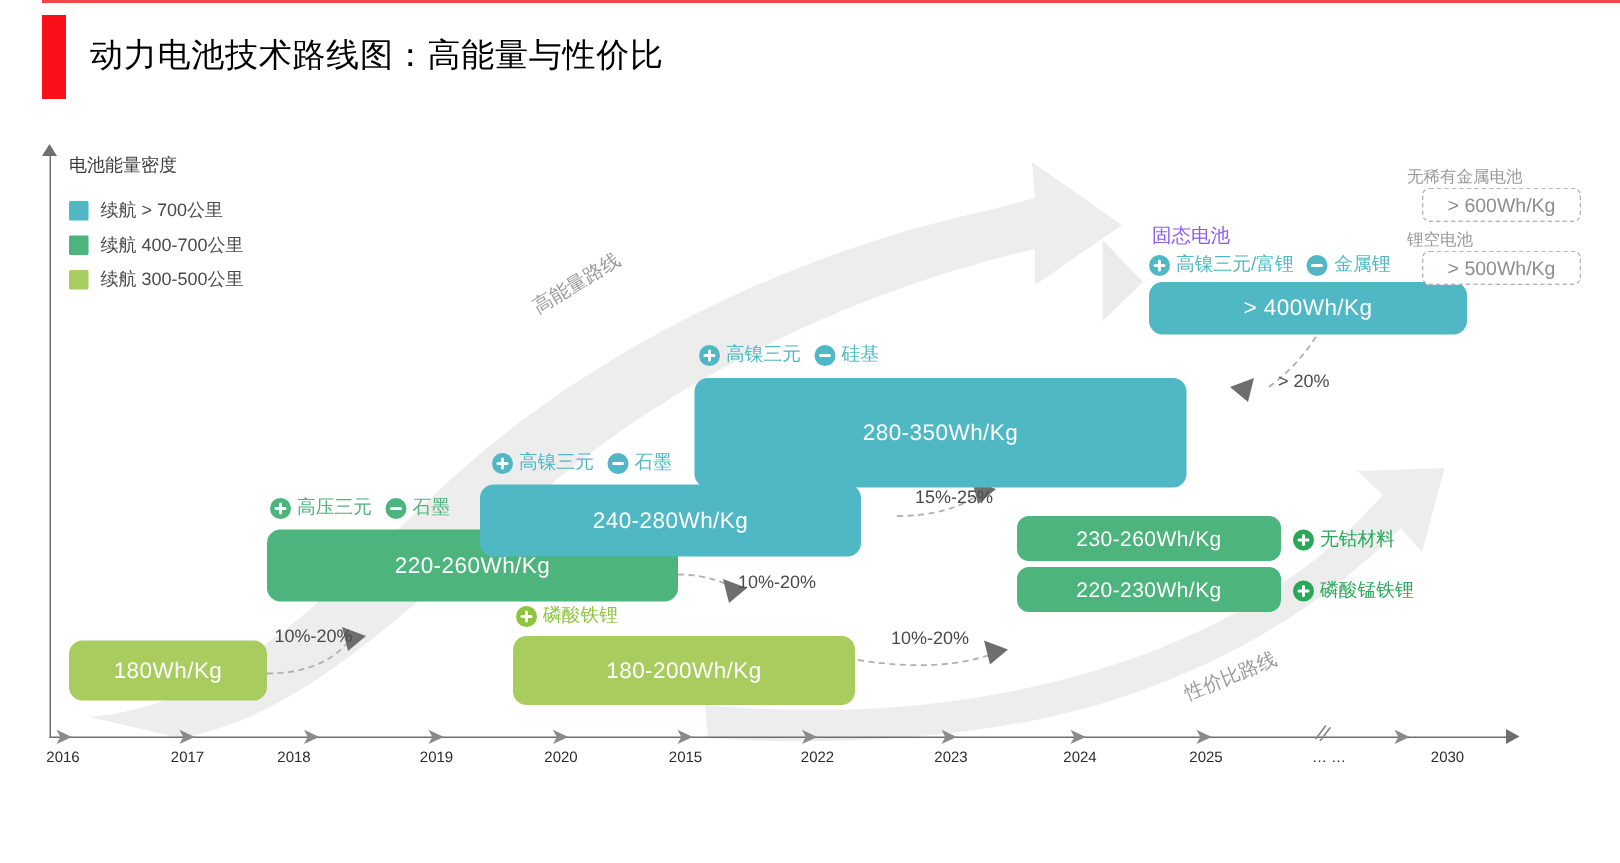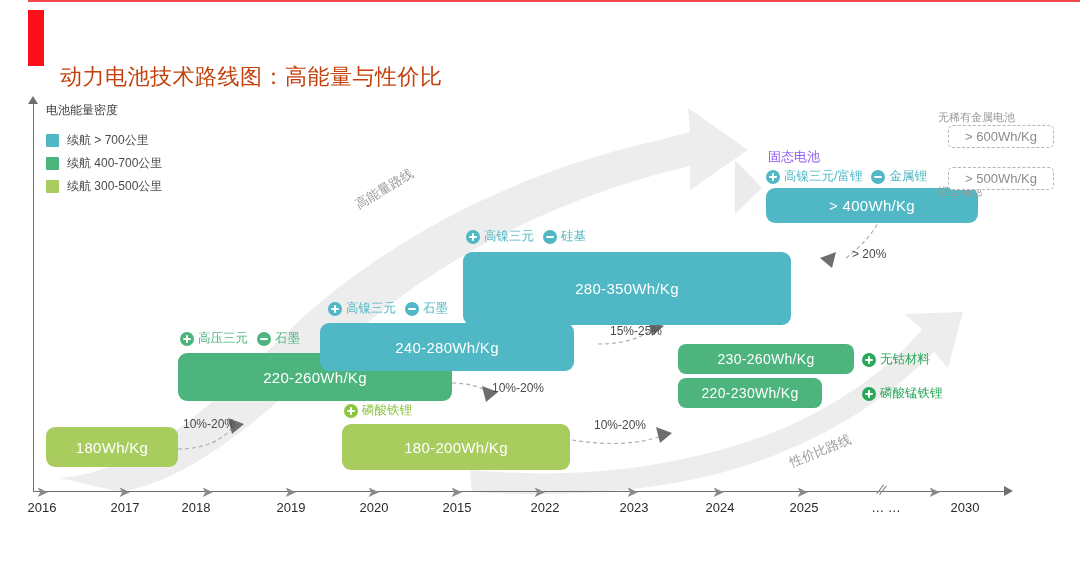--- a/index.html
+++ b/index.html
@@ -8,32 +8,32 @@
     background:#ffffff;
     font-family:"Liberation Sans","DejaVu Sans",sans-serif;
     position:relative;overflow:hidden;
     -webkit-font-smoothing:antialiased;
   }
   .stage{position:absolute;left:0;top:0;width:1080px;height:575px;}
 
   
   .topline{position:absolute;left:28px;top:0;width:1052px;height:2px;background:#f0474b;}
   .redbar{position:absolute;left:28px;top:10px;width:16px;height:56px;background:#fb0f1b;}
-  .title{position:absolute;left:60px;top:22px;font-size:22px;color:#c2410c;letter-spacing:.5px;white-space:nowrap;margin-top:40px;}
+  .title{position:absolute;left:60px;top:22px;font-size:22px;color:#000000;letter-spacing:.5px;white-space:nowrap;}
 
   
   .yaxis{position:absolute;left:33px;top:100px;width:1px;height:392px;background:#6e6e6e;}
   .yaxis-head{position:absolute;left:28px;top:96px;width:0;height:0;
     border-left:5px solid transparent;border-right:5px solid transparent;border-bottom:8px solid #6e6e6e;}
   .ylabel{position:absolute;left:46px;top:102px;font-size:12px;color:#3c3c3c;white-space:nowrap;}
   .xaxis{position:absolute;left:33px;top:491px;width:975px;height:1px;background:#6e6e6e;}
   .xaxis-head{position:absolute;left:1004px;top:486px;width:0;height:0;
     border-top:5px solid transparent;border-bottom:5px solid transparent;border-left:9px solid #6e6e6e;}
   .tickmark{position:absolute;top:484px;font-size:15px;color:#8a8a8a;line-height:1;}
-  .yearlbl{position:absolute;top:500px;font-size:13px;color:#2a2a2a;transform:translateX(-50%);white-space:nowrap;}
+  .yearlbl{position:absolute;top:500px;font-size:10px;color:#2a2a2a;transform:translateX(-50%);white-space:nowrap;}
   .axisbreak{position:absolute;top:481px;font-size:15px;color:#8a8a8a;transform:rotate(22deg);letter-spacing:-1px;}
 
   
   .legend{position:absolute;left:46px;top:130px;}
   .lg-row{display:flex;align-items:center;height:21px;margin-bottom:2px;}
   .lg-sw{width:13px;height:13px;border-radius:1px;margin-right:8px;flex:none;}
   .lg-tx{font-size:12px;color:#4a4a4a;white-space:nowrap;}
 
   
   .bgarrows{position:absolute;left:0;top:0;width:1080px;height:575px;pointer-events:none;}
@@ -195,21 +195,21 @@
   <div class="box" style="left:342px;top:424px;width:228px;height:46px;background:#a8cd5e;">180-200Wh/Kg</div>
 
   <div class="box sm" style="left:678px;top:344px;width:176px;height:30px;background:#4cb47c;">230-260Wh/Kg</div>
   <div class="tags" style="left:862px;top:351px;">
     <span class="tag">
       <span class="chip plus" style="background:#2aa85a"></span>
       <span class="tag-tx" style="color:#2aa85a">无钴材料</span>
     </span>
   </div>
 
-  <div class="box sm" style="left:678px;top:378px;width:144px;height:30px;background:#4cb47c;">220-230Wh/Kg</div>
+  <div class="box sm" style="left:678px;top:378px;width:176px;height:30px;background:#4cb47c;">220-230Wh/Kg</div>
   <div class="tags" style="left:862px;top:385px;">
     <span class="tag">
       <span class="chip plus" style="background:#2aa85a"></span>
       <span class="tag-tx" style="color:#2aa85a">磷酸锰铁锂</span>
     </span>
   </div>
 
   <div class="sectionhead" style="left:768px;top:148px;color:#8b5cf6;">固态电池</div>
   <div class="tags" style="left:766px;top:168px;">
     <span class="tag">
@@ -218,21 +218,21 @@
     </span>
     <span class="tag">
       <span class="chip" style="background:#4fb8c4"></span>
       <span class="tag-tx" style="color:#4fb8c4">金属锂</span>
     </span>
   </div>
   <div class="box" style="left:766px;top:188px;width:212px;height:35px;background:#4fb8c4;">&gt; 400Wh/Kg</div>
 
   <div class="ghostcap" style="left:938px;top:110px;">无稀有金属电池</div>
   <div class="ghostbox" style="left:948px;top:125px;width:104px;height:21px;">&gt; 600Wh/Kg</div>
-  <div class="ghostcap" style="left:938px;top:152px;margin-top:32px;">锂空电池</div>
+  <div class="ghostcap" style="left:938px;top:152px;">锂空电池</div>
   <div class="ghostbox" style="left:948px;top:167px;width:104px;height:21px;">&gt; 500Wh/Kg</div>
 
   <div class="conn" style="left:183px;top:417px;">10%-20%</div>
   <div class="conn" style="left:492px;top:381px;">10%-20%</div>
   <div class="conn" style="left:610px;top:324px;">15%-25%</div>
   <div class="conn" style="left:852px;top:247px;">&gt; 20%</div>
   <div class="conn" style="left:594px;top:418px;">10%-20%</div>
 
   <div class="footer">数据来源：德勤</div>
 </div>

